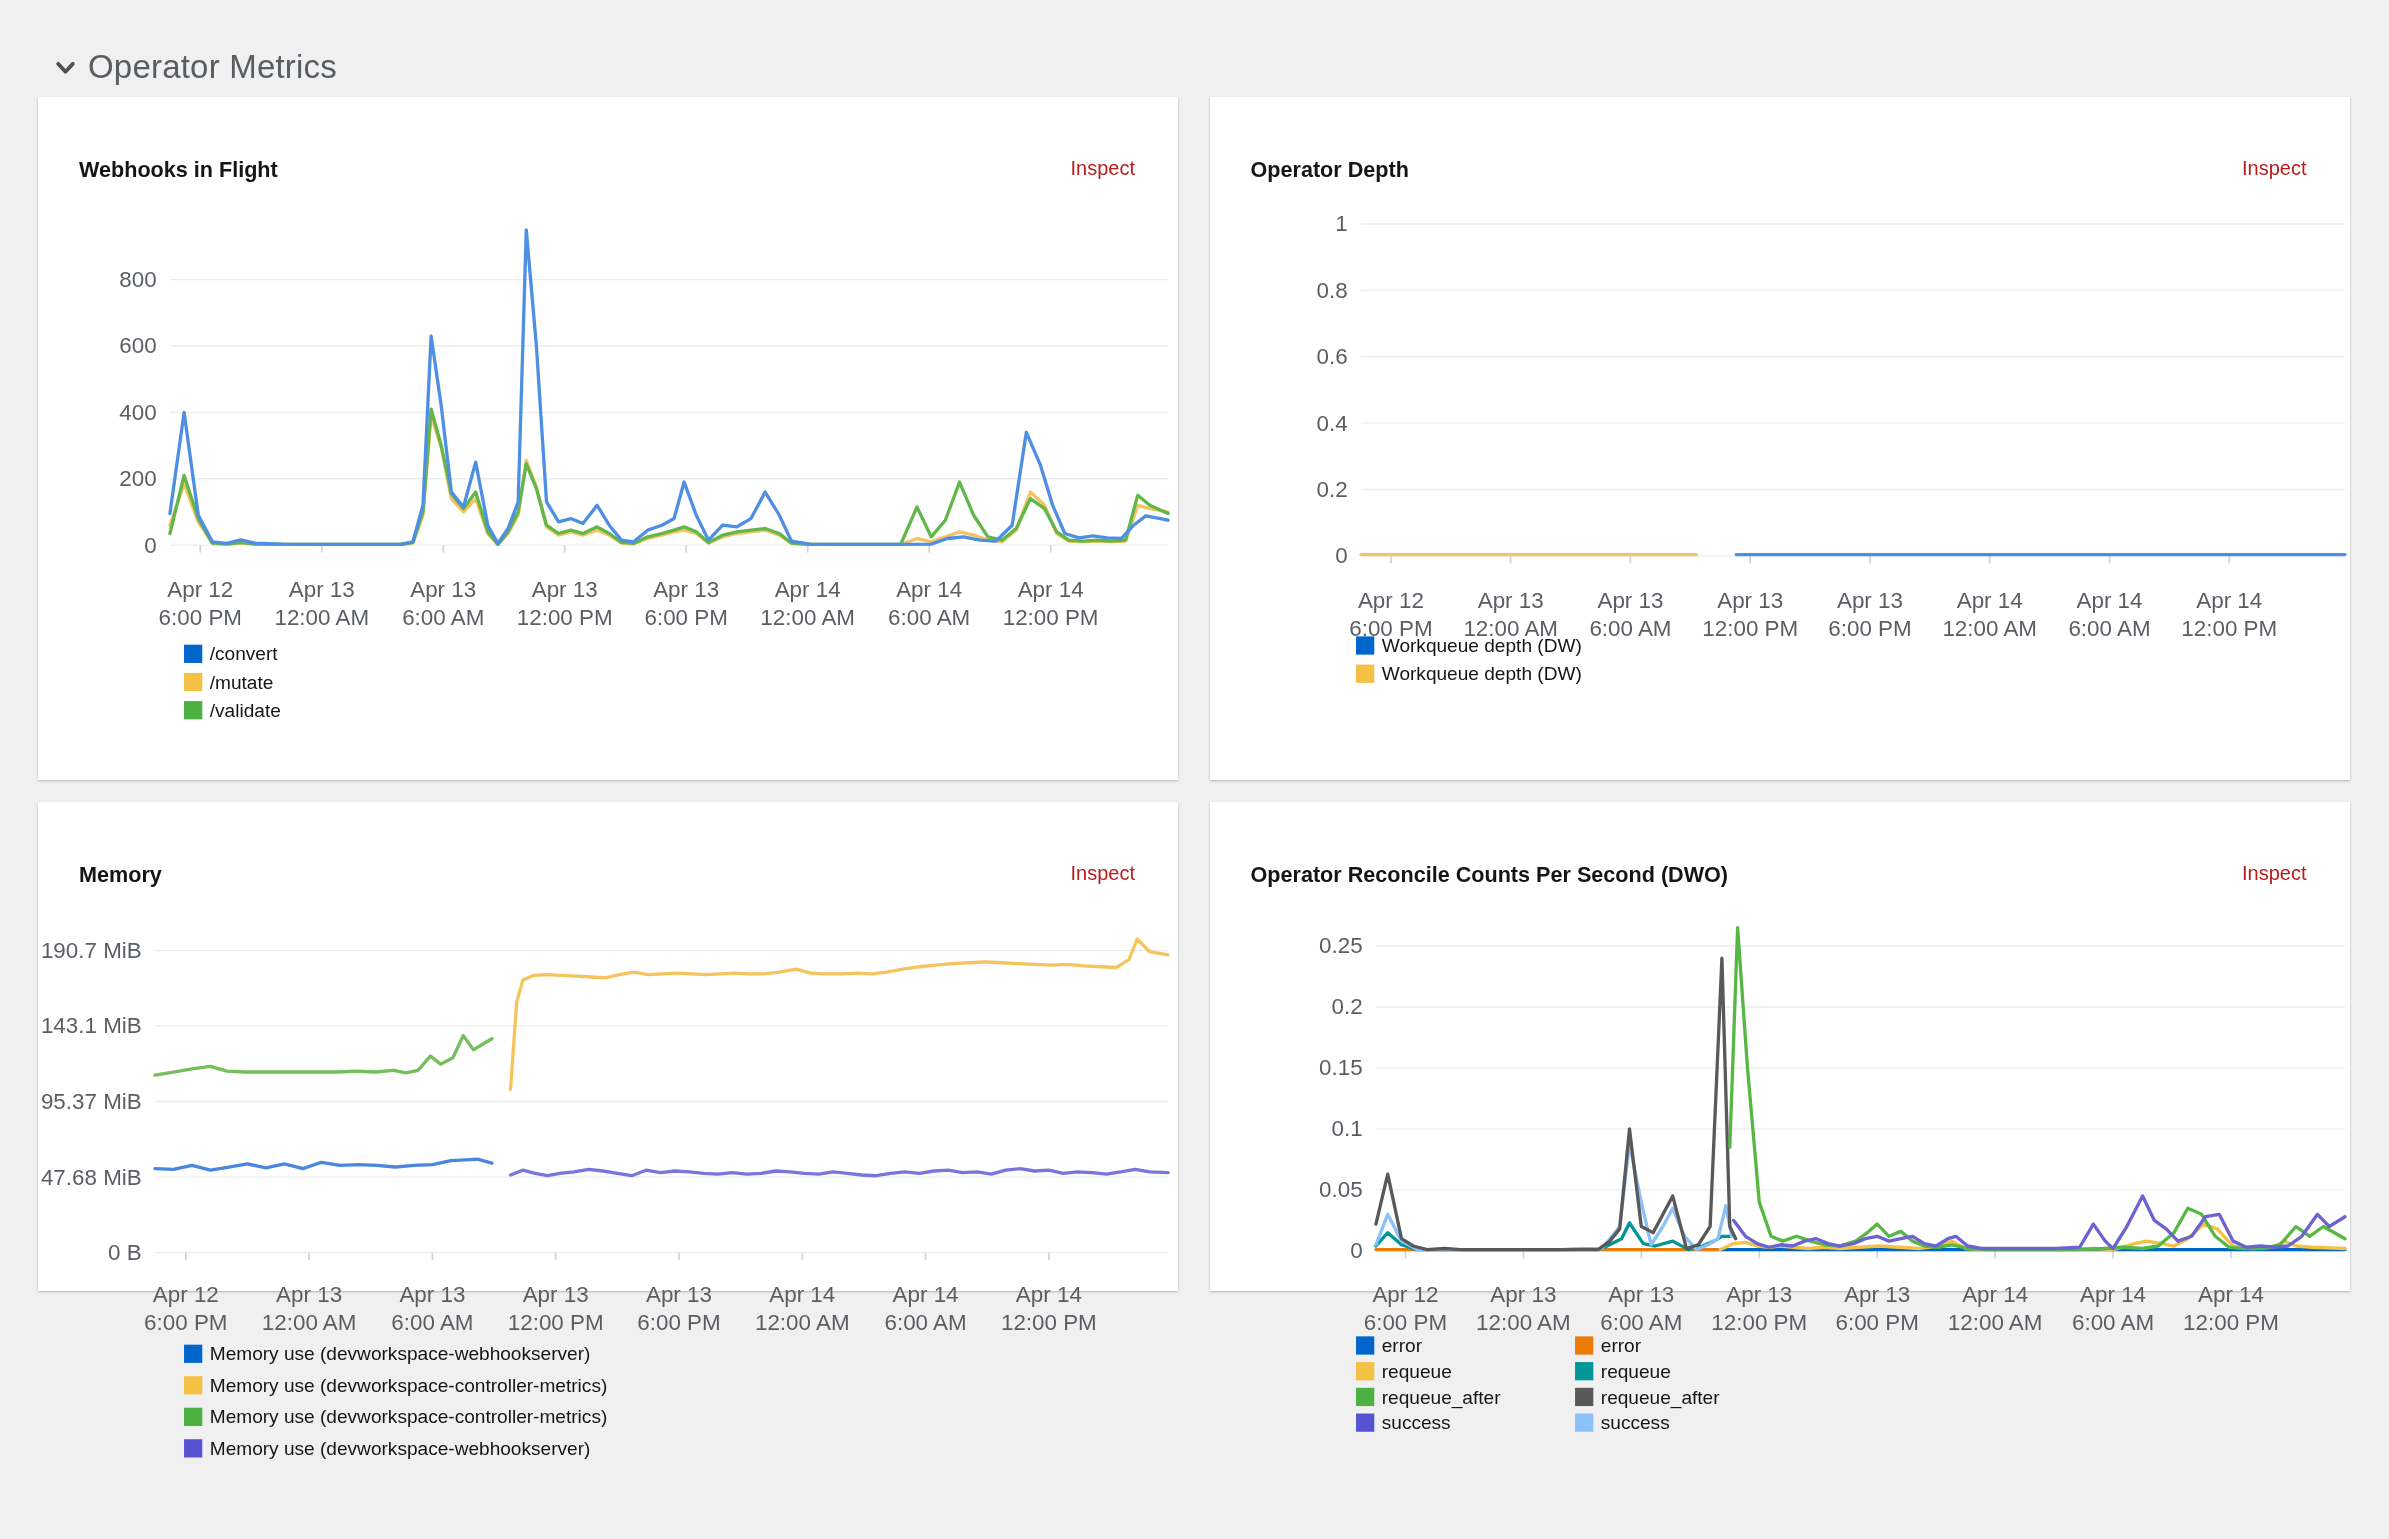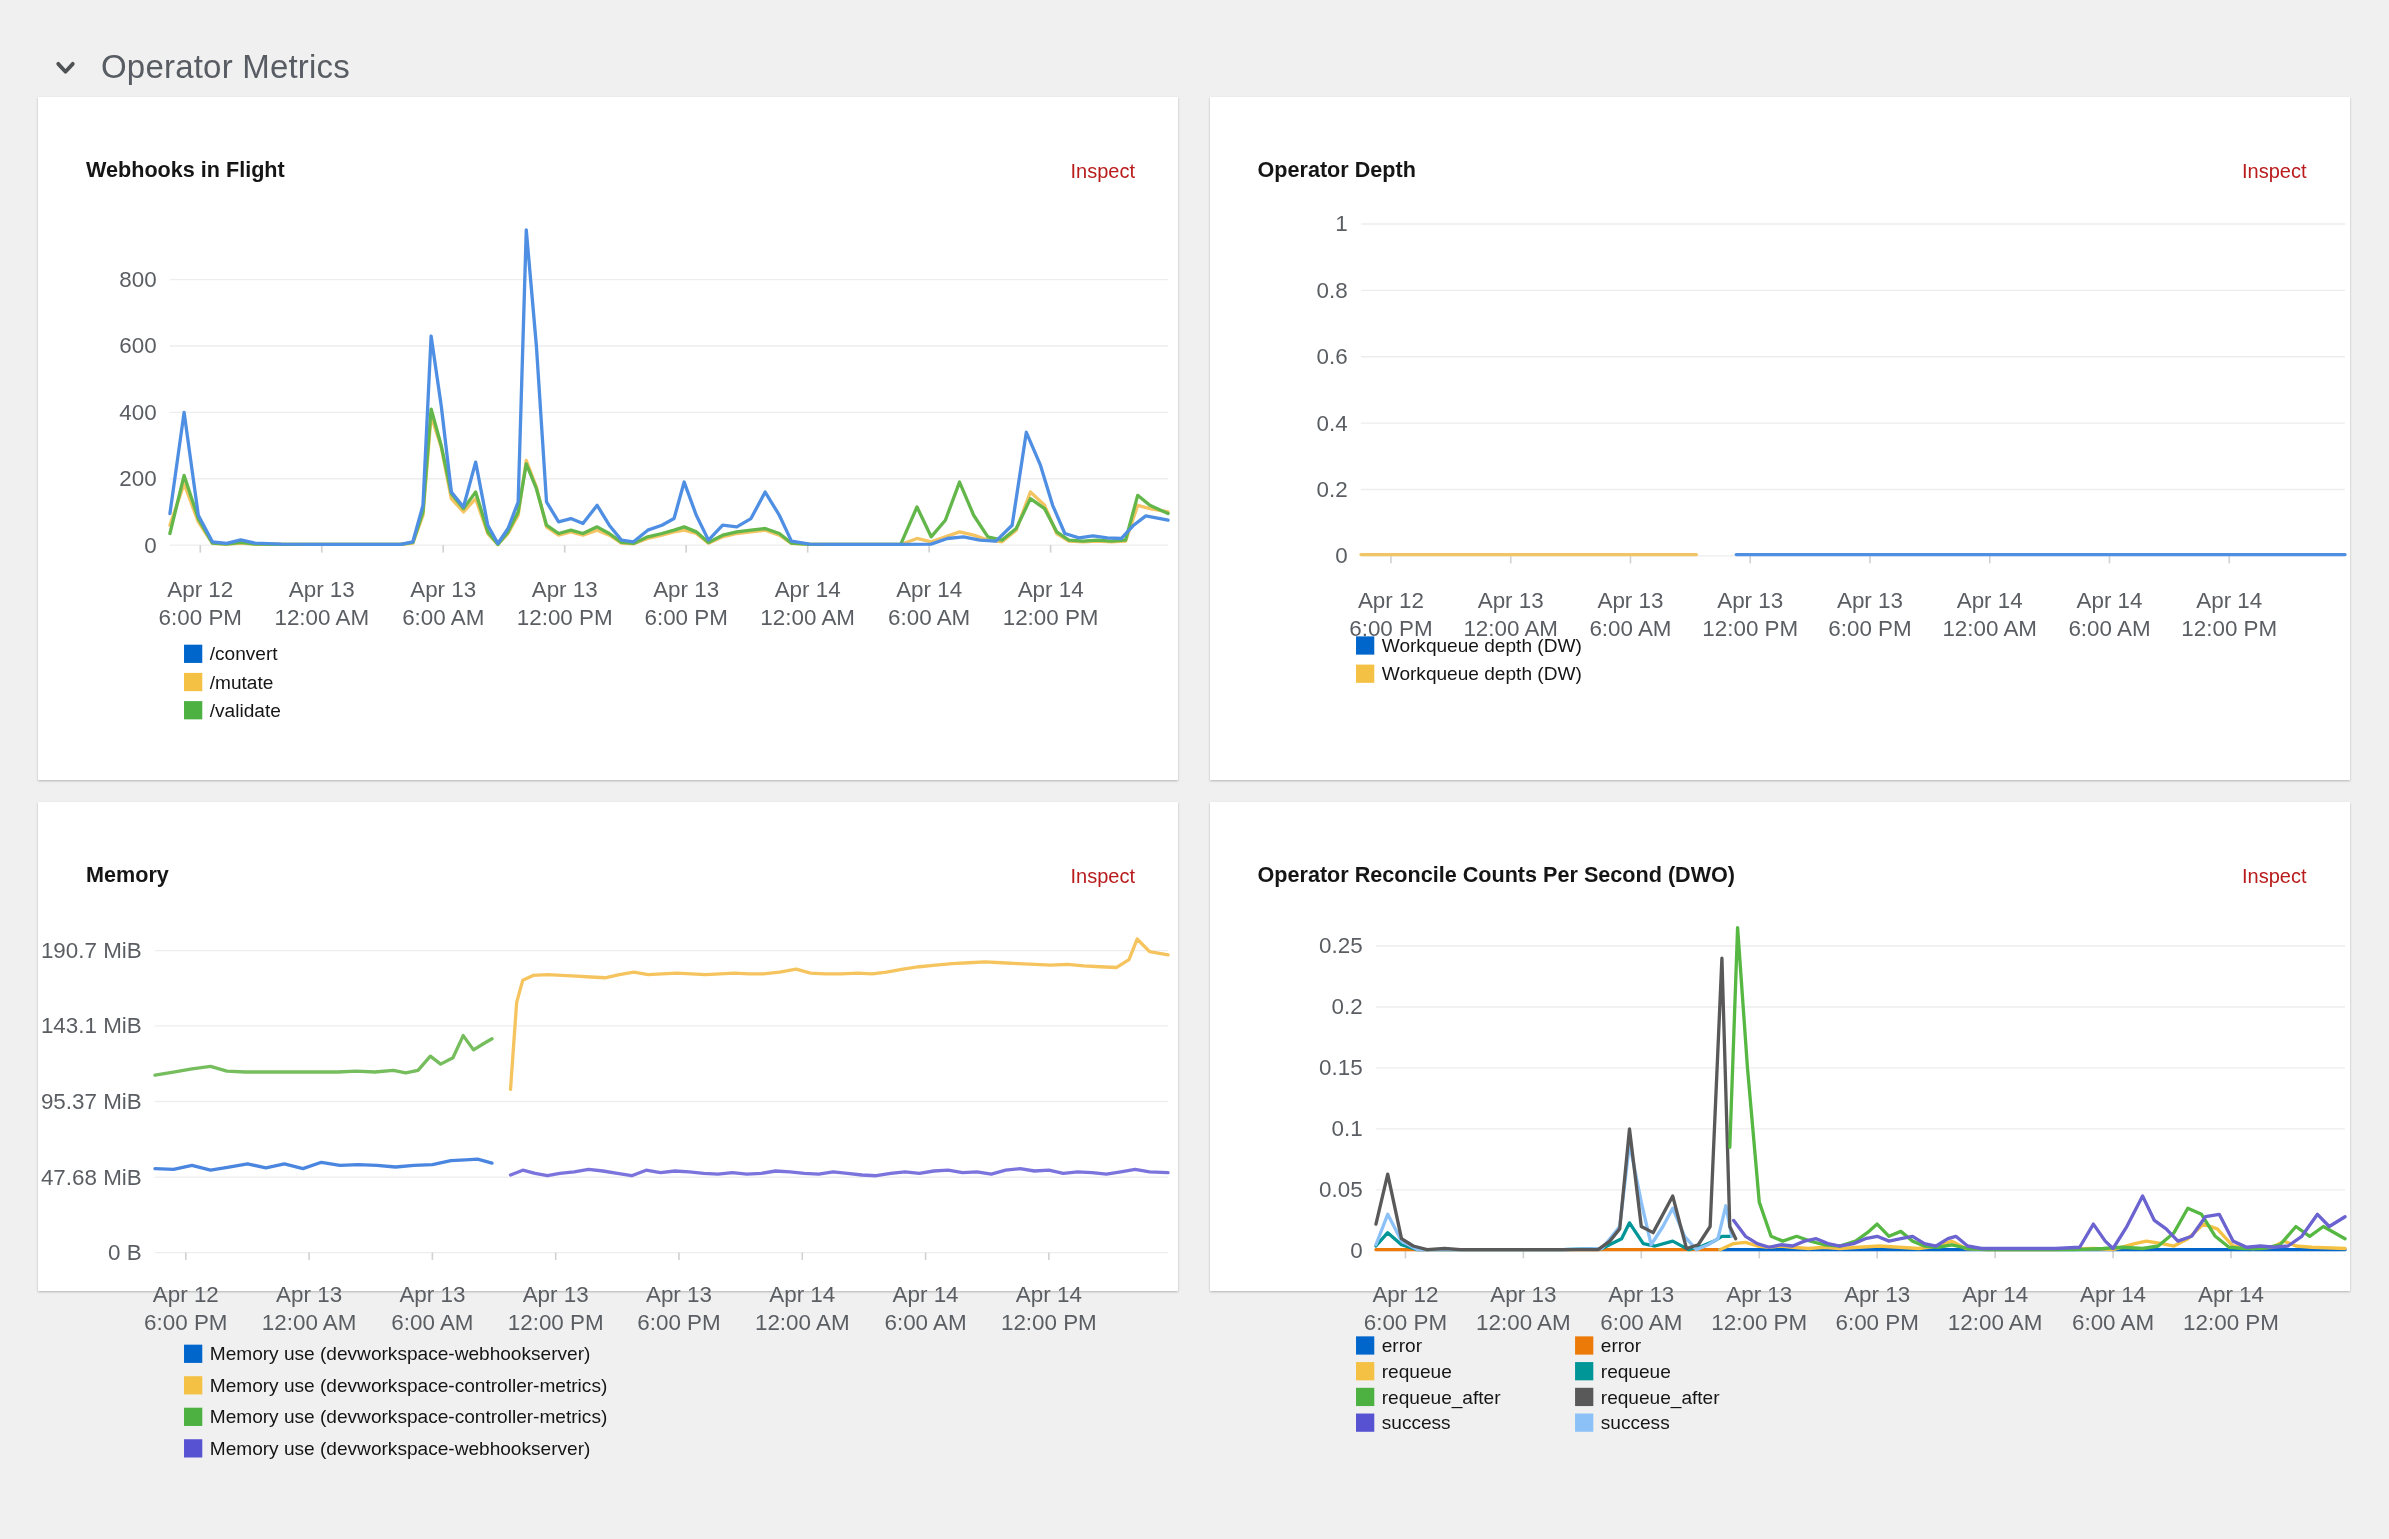--- a/index.html
+++ b/index.html
@@ -1,24 +1,24 @@
 <!DOCTYPE html>
 <html style="font-size:13.3px"><head>
 <meta charset="utf-8">
 <style>
   html,body{margin:0;padding:0;background:#f0f0f0;width:2389px;height:1539px;overflow:hidden;
     font-family:"Liberation Sans",sans-serif;-webkit-font-smoothing:antialiased;}
-  .section-header{display:flex;align-items:center;gap:22px;padding:37px 0 0 51px;height:60px;cursor:pointer;}
+  .section-header{display:flex;align-items:center;gap:9px;padding:37px 0 0 51px;height:60px;cursor:pointer;}
   .section-header h1{font-size:33px;font-weight:400;color:#585c63;margin:0;letter-spacing:0.2px;}
   .chev{display:inline-flex;width:28px;height:28px;align-items:center;justify-content:center;}
   .grid{display:grid;grid-template-columns:1140px 1140px;column-gap:31.5px;row-gap:22.4px;margin:0 38px;}
   .card{position:relative;background:#ffffff;box-shadow:0 0.8px 2.5px rgba(3,3,3,.18),0 0.8px 1.7px rgba(3,3,3,.08);}
   .card.r1{height:683px;}
   .card.r2{height:489px;}
-  .card-head{position:absolute;z-index:2;left:48px;right:43px;top:60px;display:flex;justify-content:space-between;align-items:flex-end;}
+  .card-head{position:absolute;z-index:2;left:41px;right:43px;top:60px;display:flex;justify-content:space-between;align-items:flex-start;}
   .card-head h2{margin:0;font-size:21.6px;font-weight:700;color:#151515;}
   .inspect{font-size:20px;color:#b91c1c;text-decoration:none;}
   svg.chart{position:absolute;left:0;top:0;width:1140px;overflow:visible;}
   svg.chart text{font-family:"Liberation Sans",sans-serif;}
   .ylab{font-size:27px;fill:#5a5e63;text-anchor:end;}
   .xlab{font-size:27px;fill:#5a5e63;text-anchor:middle;}
   .leglab{font-size:23px;fill:#151515;}
 </style>
 </head>
 <body>

